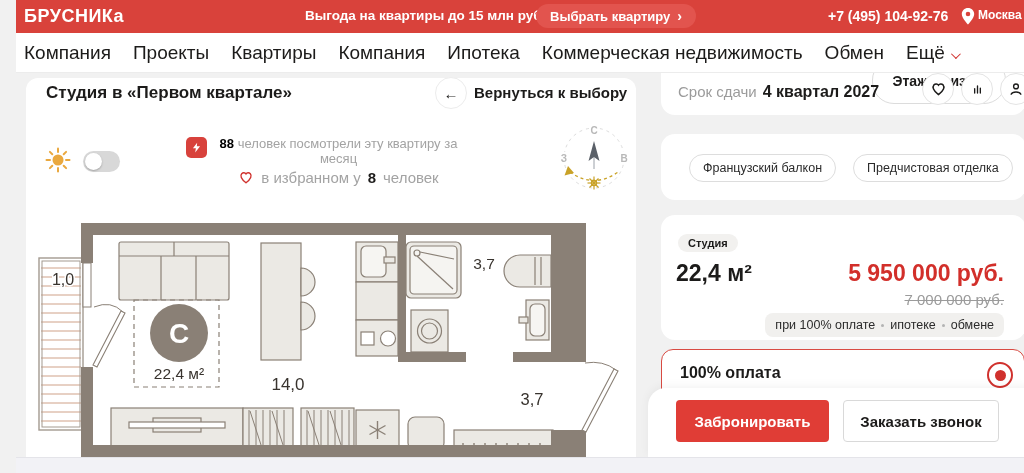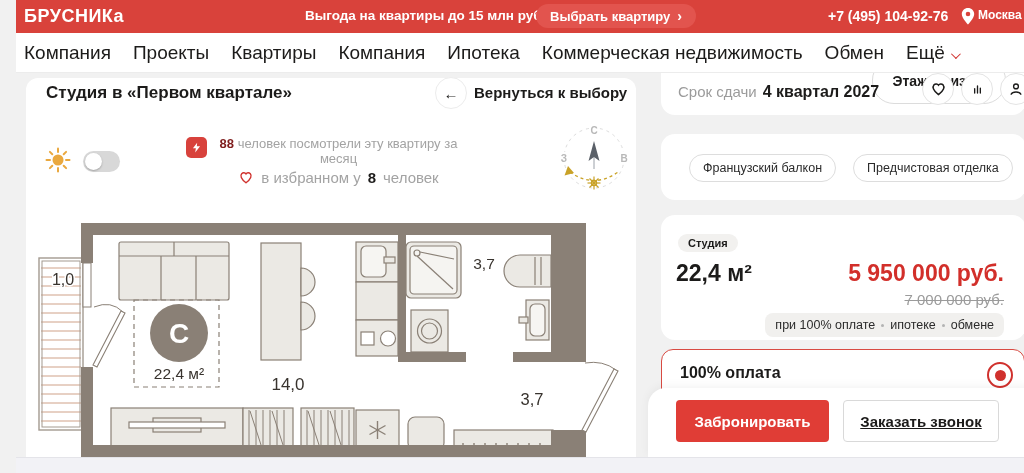--- a/index.html
+++ b/index.html
@@ -28,21 +28,21 @@
   .title{left:30px;top:83px;font-size:17px;font-weight:700;}
   .backcircle{left:419px;top:77px;width:30px;height:30px;border:1px solid #ececec;border-radius:50%;
               background:#fff;display:flex;align-items:center;justify-content:center;font-size:15px;cursor:pointer;}
   .backlabel{left:458px;top:84px;font-size:15px;font-weight:600;cursor:pointer;}
   .toggle{left:67px;top:151px;width:37px;height:21px;border-radius:11px;background:#d8d8d8;cursor:pointer;}
   .knob{position:absolute;left:2px;top:2px;width:17px;height:17px;border-radius:50%;background:#fff;
         box-shadow:0 1px 2px rgba(0,0,0,.25);}
   .flash{left:170px;top:137px;width:21px;height:21px;border-radius:5px;background:#d8423c;
          display:flex;align-items:center;justify-content:center;}
   .views{left:200px;top:136px;width:245px;text-align:center;font-size:13px;line-height:15px;color:#a3a3a3;}
-  .views b{color:#7f1d1d;font-weight:600;}
+  .views b{color:#000000;font-weight:600;}
   .favrow{left:200px;top:169px;width:245px;display:flex;align-items:center;justify-content:center;gap:7px;
           font-size:15px;color:#a3a3a3;}
   .favrow b{color:#1c1b1a;font-weight:600;}
   
   .rcard{background:#fff;border-radius:14px;}
   .deadline{left:662px;top:83px;font-size:15px;}
   .deadline .lab{color:#9b9b9b;}
   .deadline .val{color:#1c1b1a;font-weight:700;font-size:16px;margin-left:6px;}
   .floorpill{left:856px;top:58px;width:132px;height:44px;border:1px solid #dcdcdc;border-radius:22px;
              background:#fff;display:flex;align-items:center;justify-content:center;font-size:14px;font-weight:600;}
@@ -60,21 +60,21 @@
   .payopt{position:absolute;left:18px;top:14px;font-size:16px;font-weight:600;}
   .radio{position:absolute;right:11px;top:12px;width:22px;height:22px;border:2px solid #d0312d;border-radius:50%;
          display:flex;align-items:center;justify-content:center;cursor:pointer;background:#fff;}
   .radio .in{width:11px;height:11px;border-radius:50%;background:#d0312d;}
   .sticky{left:632px;top:388px;width:392px;height:69px;background:#fff;border-radius:18px 18px 0 0;
           box-shadow:0 -2px 10px rgba(0,0,0,.05);z-index:5;}
   .btn{position:absolute;top:12px;height:42px;border-radius:4px;font-size:15px;font-weight:600;
        display:flex;align-items:center;justify-content:center;cursor:pointer;
        font-family:"Liberation Sans",sans-serif;}
   .btn-book{left:28px;width:153px;background:#e03d36;color:#fff;border:none;}
-  .btn-call{left:195px;width:156px;background:#fff;color:#1c1b1a;border:1px solid #d9d9d9;text-decoration:underline;}
+  .btn-call{left:195px;width:156px;background:#fff;color:#1c1b1a;border:1px solid #d9d9d9;}
   .bottomstrip{left:0;top:457px;width:1024px;height:16px;background:#f2f2f6;border-top:1px solid #e4e4e9;z-index:8;}
 </style>
 </head>
 <body>
 
 <div id="app">
 
   <div class="abs topbar">
     <div class="abs logo">БРУСНИКа</div>
     <div class="abs promo">Выгода на квартиры до 15 млн руб.</div>

